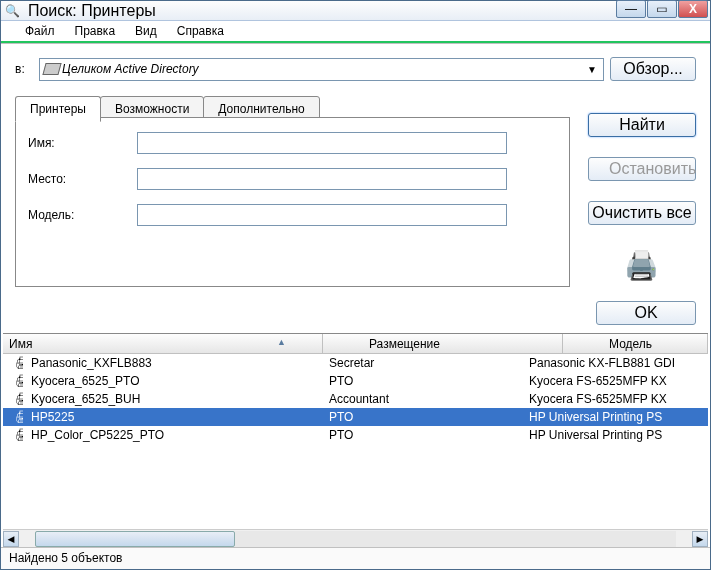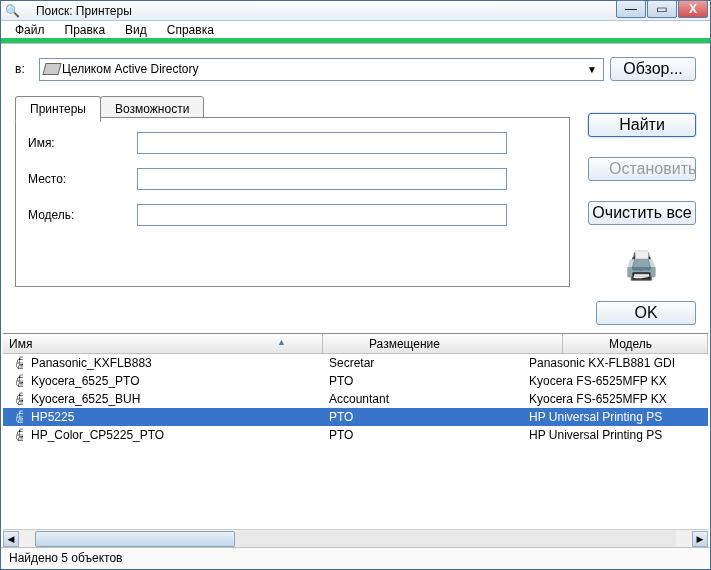--- a/index.html
+++ b/index.html
@@ -1,34 +1,34 @@
 <!DOCTYPE html>
 <html><head>
 <meta charset="utf-8">
 <style>
 * { box-sizing: border-box; margin: 0; padding: 0; font-family: Tahoma, Arial, sans-serif; font-size: 12px; }
 body { background: #d4e4f0; width: 711px; height: 570px; overflow: hidden; }
 
 .window { width: 711px; height: 570px; background: #fff; border: 1px solid #4a6a8a; position: relative; display: flex; flex-direction: column; }
 
 .titlebar { height: 20px; background: linear-gradient(#fdfdfd,#e8eef6); border-bottom: 1px solid #b0c4de; display: flex; align-items: center; padding-left: 4px; }
-.titlebar .title { font-size: 12px; color: #000; margin-left: 16px; }
+.titlebar .title { font-size: 16px; color: #000; margin-left: 8px; }
 .win-controls { position: absolute; right: 2px; top: -1px; display: flex; }
 .win-btn { width: 30px; height: 18px; margin-left: 1px; border: 1px solid #5a7ca0; background: linear-gradient(#e8f0fa,#c4d8ec); font-size: 11px; display: flex; align-items: center; justify-content: center; cursor: pointer; border-radius: 2px; }
 .win-btn.close { background: linear-gradient(#f0a0a0,#d05050); color: #fff; }
 .win-btn.close span { font-weight: bold; }
 
-.menubar { height: 22px; border-bottom: 5px solid #22c55e; display: flex; align-items: center; padding: 0 6px; background: #fff; gap: 4px; }
+.menubar { height: 22px; border-bottom: 2px solid #22c55e; display: flex; align-items: center; padding: 0 16px; background: #fff; gap: 4px; }
 .menu-item { padding: 3px 8px; cursor: pointer; }
 
 .divider { height: 2px; border-top: 1px solid #c0c0c0; border-bottom: 1px solid #fff; }
 
 .search-top { padding: 12px 14px 4px 14px; display: flex; align-items: center; gap: 6px; }
 .lbl-in { width: 18px; }
-.scope-select { flex: 1; height: 23px; border: 1px solid #7a96b0; background: #fff; display: flex; align-items: center; padding: 0 4px; position: relative; cursor: pointer; }
+.scope-select { flex: 1; height: 23px; border: 1px solid #7a96b0; background: #fff; display: flex; align-items: center; padding: 0 4px; position: relative; cursor: pointer; font-style: italic; }
 .scope-select .arrow { position: absolute; right: 6px; font-size: 10px; }
 .browse-btn { width: 86px; height: 23px; }
 
 .main-row { display: flex; padding: 6px 14px 0 14px; }
 .tabs-panel { flex: 1; }
 
 .tabs-head { display: flex; position: relative; top: 5px; }
 .tab { padding: 5px 14px; border: 1px solid #888; background: #f4f4f4; margin-right: -1px; cursor: pointer; border-top-left-radius: 3px; border-top-right-radius: 3px; position: relative; }
 .tab.active { background: #fff; border-bottom: 1px solid #fff; z-index: 2; }
 .tabs-body { border: 1px solid #888; background: #fff; height: 170px; padding: 14px 12px; position: relative; }
@@ -109,20 +109,21 @@
       <span class="arrow">▼</span>
     </div>
     <button class="browse-btn">Обзор...</button>
   </div>
 
   <div class="main-row">
     <div class="tabs-panel">
       <div class="tabs-head">
         <div class="tab active">Принтеры</div>
         <div class="tab">Возможности</div>
+        <div class="tab">Дополнительно</div>
       </div>
       <div class="tabs-body">
         <div class="form-row">
           <label>Имя:</label>
           <input type="text" value="" style="">
         </div>
         <div class="form-row">
           <label>Место:</label>
           <input type="text" value="" style="">
         </div>

